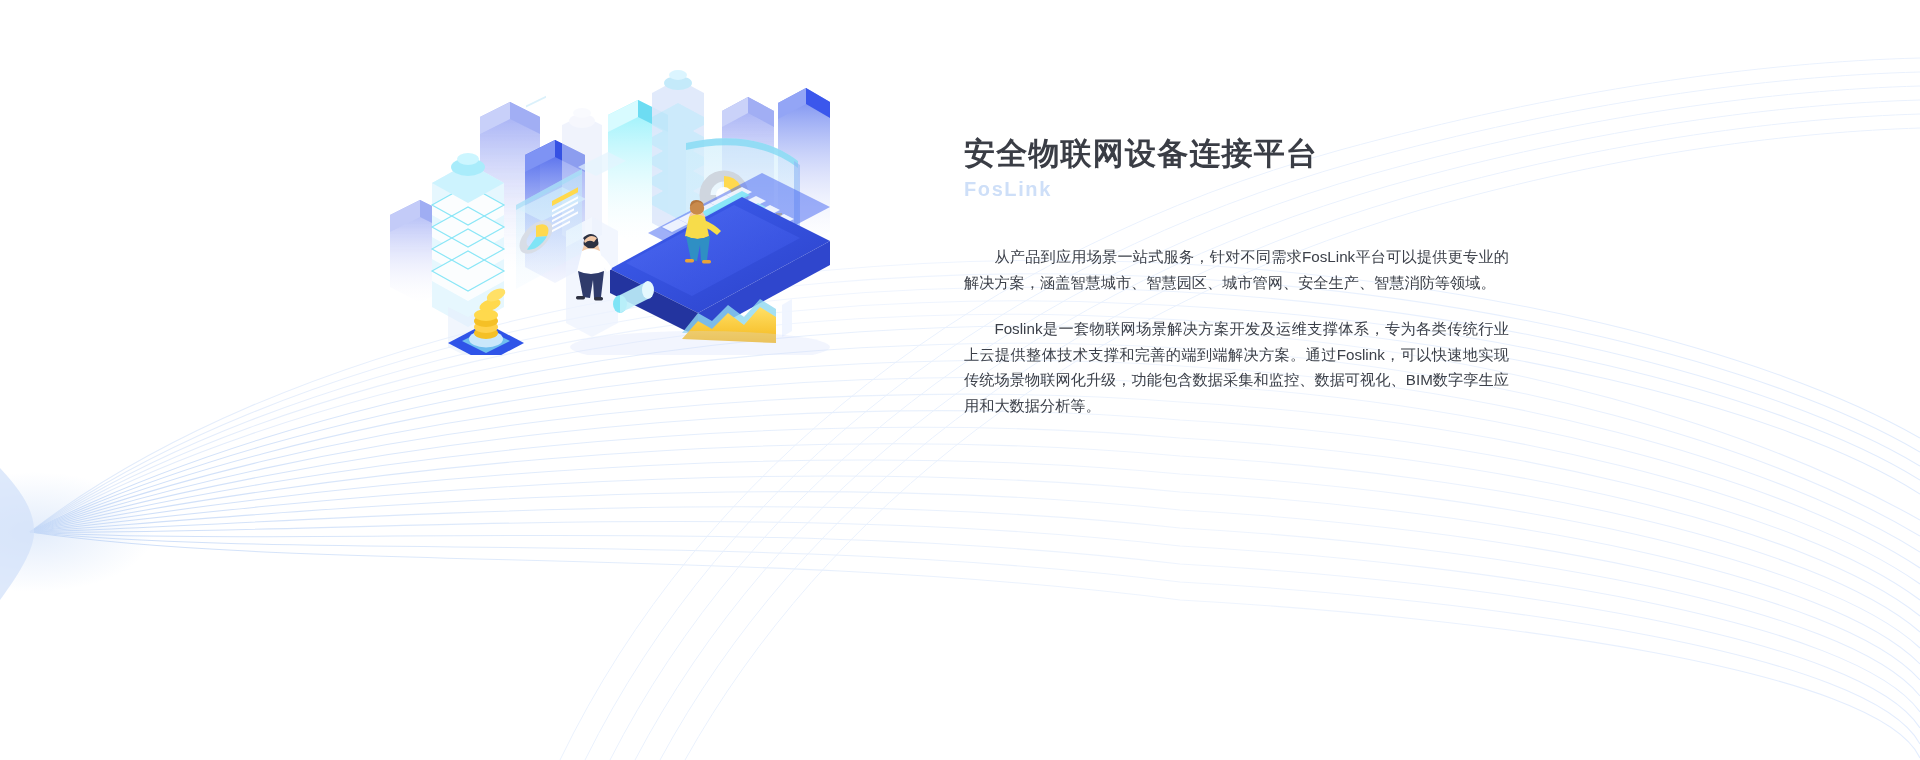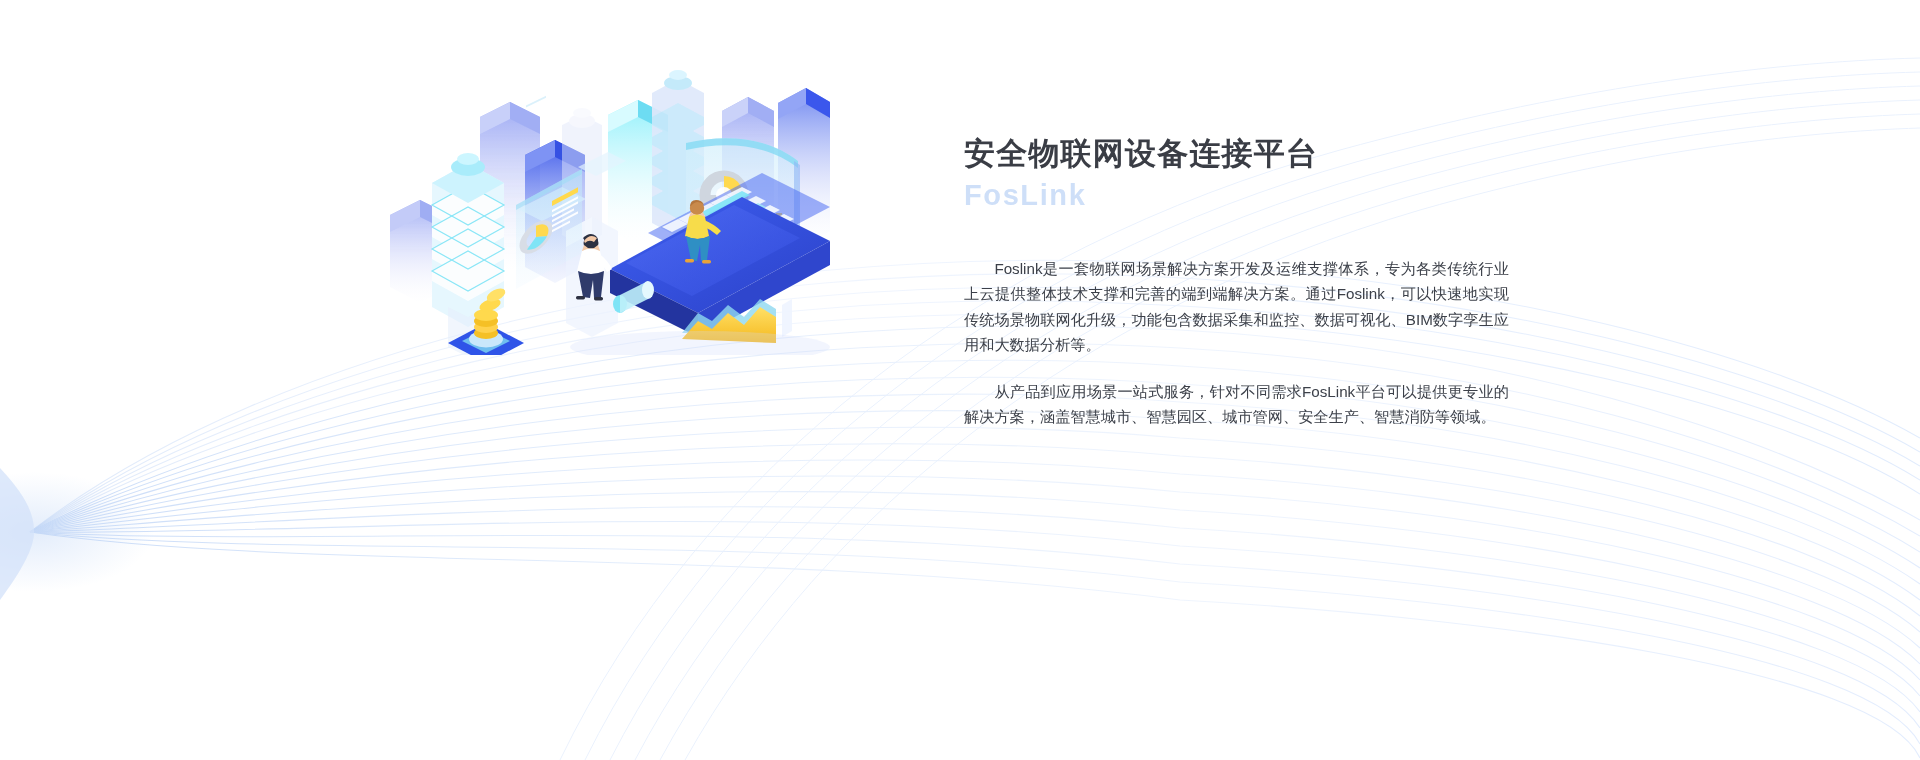--- a/index.html
+++ b/index.html
@@ -21,21 +21,21 @@
   
   #text-col {
     position:absolute; left:964px; top:108px; width:545px; z-index:3;margin-top:26px;
   }
   #page-title {
     font-size:31px; font-weight:bold; color:#3a3d45;
     letter-spacing:1.2px; line-height:1.28;
     white-space:nowrap;
   }
   #page-subtitle {
-    font-size:29px; font-weight:bold; color:#cedff8;
+    font-size:20px; font-weight:bold; color:#cedff8;
     letter-spacing:1.6px; line-height:1.32; margin-top:2px;
   }
   .body-block { margin-top:42px; }
   .para {
     font-size:15.2px; color:#3c4049; line-height:25.5px;
     text-indent:2em; text-align:justify; text-justify:inter-ideograph;
     margin-bottom:21px;
   }
   .para:last-child { margin-bottom:0; }
 </style>
@@ -373,18 +373,18 @@
     </g>
 
     <ellipse cx="370" cy="292" rx="130" ry="16" fill="#cfdcfa" opacity="0.28"></ellipse>
   </svg>
 
   <div id="text-col">
     <h1 id="page-title">安全物联网设备连接平台</h1>
     <div id="page-subtitle">FosLink</div>
 
     <div class="body-block">
+      <p class="para">从产品到应用场景一站式服务，针对不同需求FosLink平台可以提供更专业的解决方案，涵盖智慧城市、智慧园区、城市管网、安全生产、智慧消防等领域。</p>
       <p class="para">Foslink是一套物联网场景解决方案开发及运维支撑体系，专为各类传统行业上云提供整体技术支撑和完善的端到端解决方案。通过Foslink，可以快速地实现传统场景物联网化升级，功能包含数据采集和监控、数据可视化、BIM数字孪生应用和大数据分析等。</p>
-      <p class="para">从产品到应用场景一站式服务，针对不同需求FosLink平台可以提供更专业的解决方案，涵盖智慧城市、智慧园区、城市管网、安全生产、智慧消防等领域。</p>
     </div>
   </div>
 
 </div>
 
 </body></html>

